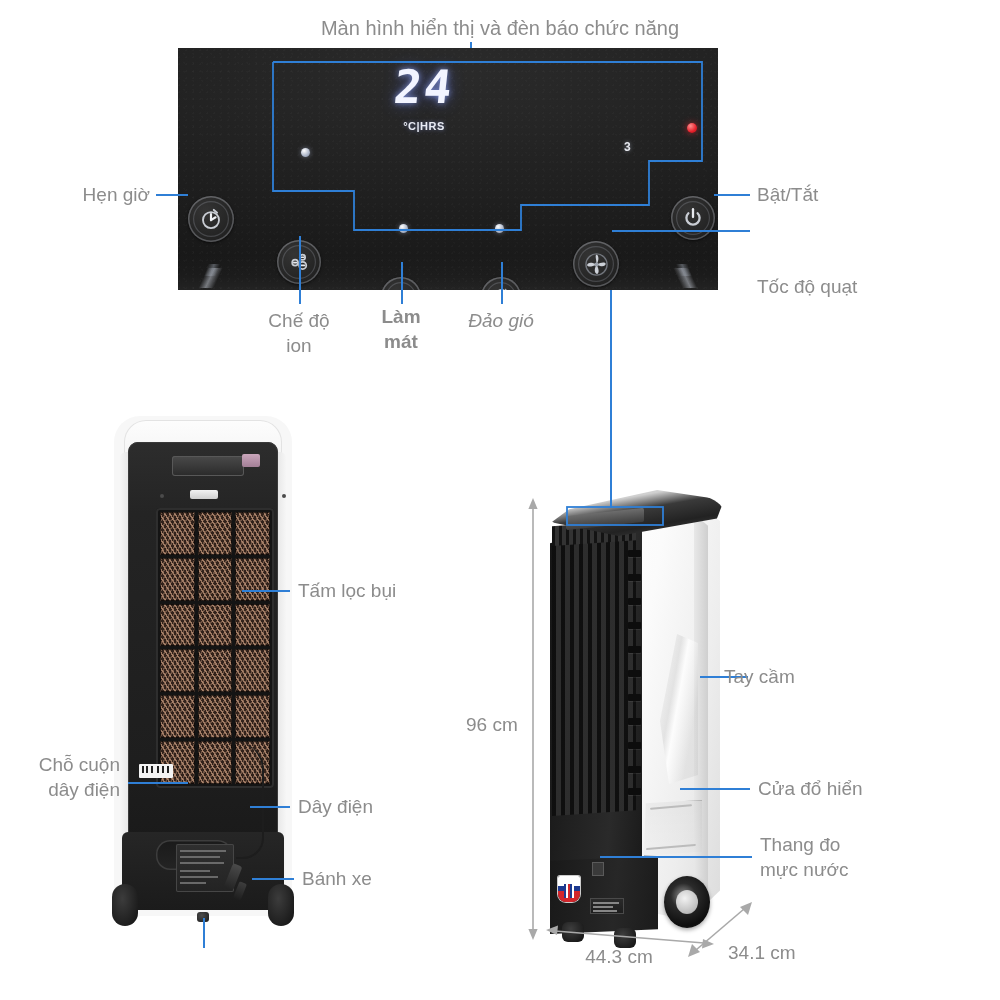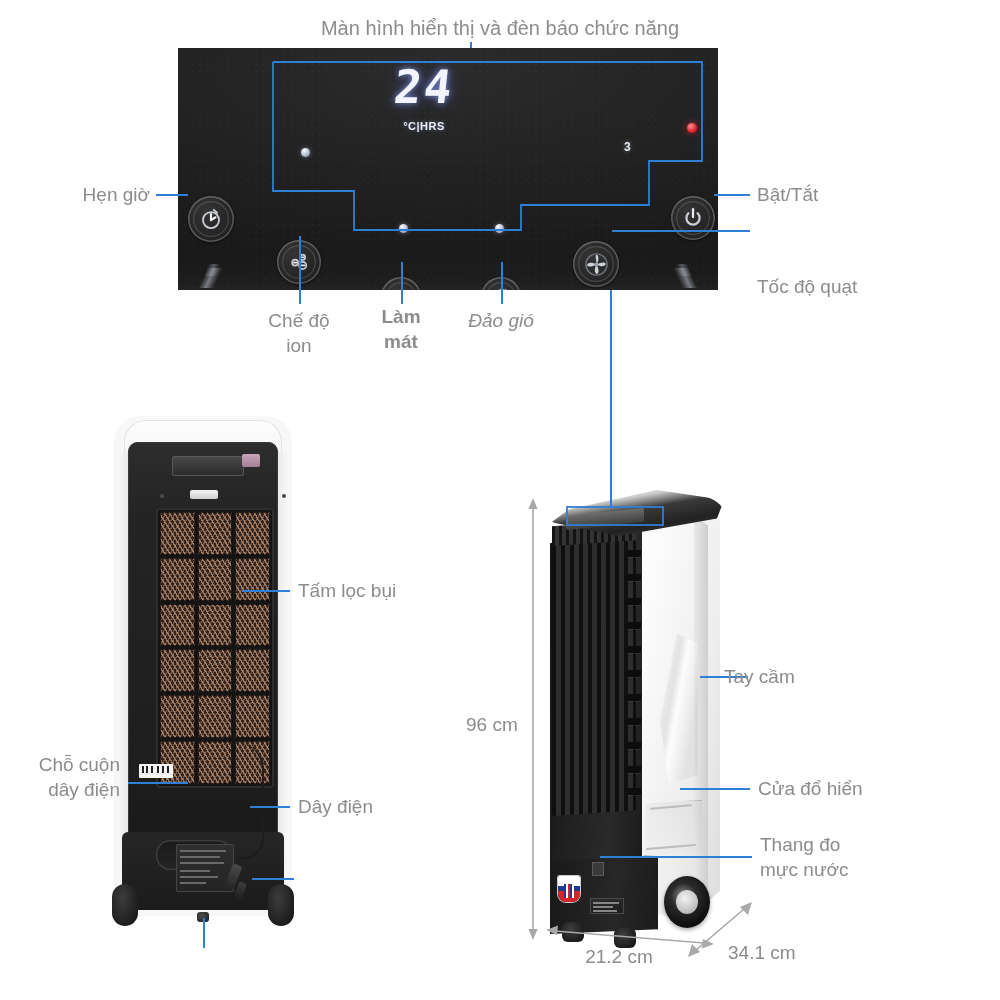--- a/index.html
+++ b/index.html
@@ -382,20 +382,21 @@
   <div class="lbl" style="left:298px;top:578px;width:220px;">Tấm lọc bụi</div>
 
   <div class="ln h" style="left:128px;top:782px;width:60px;"></div>
   <div class="lbl r" style="left:0px;top:752px;width:120px;">Chỗ cuộn
 dây điện</div>
 
   <div class="ln h" style="left:250px;top:806px;width:40px;"></div>
   <div class="lbl" style="left:298px;top:794px;width:180px;">Dây điện</div>
 
   <div class="ln h" style="left:252px;top:878px;width:42px;"></div>
+  <div class="lbl" style="left:302px;top:866px;width:180px;">Bánh xe</div>
 
   <div class="ln v" style="left:203px;top:918px;height:30px;"></div>
 
   <div id="iso">
     <div class="i-white"></div>
     <div class="i-whiteedge"></div>
     <div class="i-black"></div>
     <div class="i-louvers"></div>
     <div class="i-topgrill"></div>
     <div class="i-sideslots">
@@ -450,21 +451,21 @@
     <path d="M13 0 L8.4 11 L17.6 11 Z" fill="#a9a9a9"></path>
     <path d="M13 442 L8.4 431 L17.6 431 Z" fill="#a9a9a9"></path>
   </svg>
   <div class="lbl" style="left:466px;top:712px;width:90px;text-align:left;">96 cm</div>
 
   <svg style="position:absolute;left:546px;top:924px;width:168px;height:26px;" viewBox="0 0 168 26">
     <line x1="9" y1="7" x2="158" y2="19" stroke="#a9a9a9" stroke-width="1.6"></line>
     <path d="M0 6 L12 1.4 L11 11 Z" fill="#a9a9a9"></path>
     <path d="M168 20 L156 24.6 L157 15 Z" fill="#a9a9a9"></path>
   </svg>
-  <div class="lbl c" style="left:544px;top:944px;width:150px;">21.2 cm</div>
+  <div class="lbl c" style="left:544px;top:944px;width:150px;">44.3 cm</div>
 
   <svg style="position:absolute;left:686px;top:900px;width:118px;height:58px;" viewBox="0 0 118 58">
     <line x1="10" y1="50" x2="58" y2="9" stroke="#a9a9a9" stroke-width="1.6"></line>
     <path d="M2 57 L6 44 L14 52 Z" fill="#a9a9a9"></path>
     <path d="M66 2 L62 15 L54 7 Z" fill="#a9a9a9"></path>
   </svg>
   <div class="lbl" style="left:728px;top:940px;width:170px;">34.1 cm</div>
 
 </div>
 

